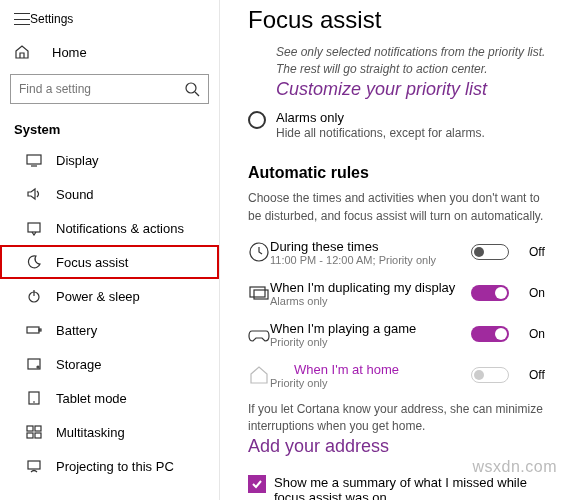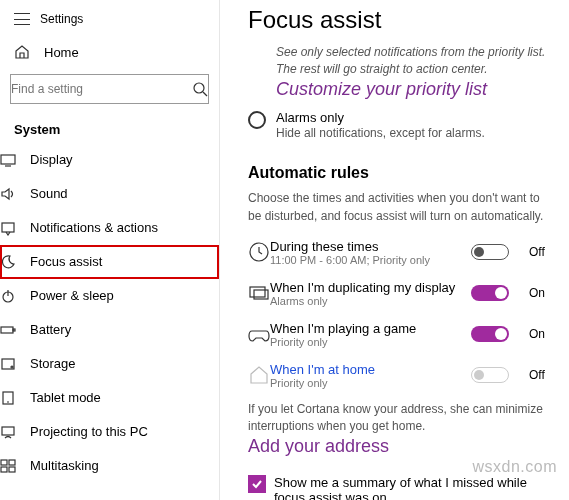--- a/index.html
+++ b/index.html
@@ -16,36 +16,36 @@
 .sidebar {
   width: 220px;
   border-right: 1px solid #e6e6e6;
   padding-top: 8px;
   overflow: hidden;
 }
 .header-row {
   display: flex;
   align-items: center;
   padding: 4px 12px 10px 14px;
-  gap: 10px;
+  gap: 0;
   font-size: 12px;
 }
 .hamburger { width:16px; height:12px; display:flex; flex-direction:column; justify-content:space-between; }
 .hamburger span { display:block; height:1px; background:#333; }
-.home-row { display:flex; align-items:center; gap:14px; padding:8px 14px; font-size:13px; }
+.home-row { display:flex; align-items:center; gap:22px; padding:8px 14px; font-size:13px; }
 .search-wrap { padding: 6px 10px 10px 10px; }
 .search {
   display:flex; align-items:center; justify-content:space-between;
-  border:1px solid #999; height:30px; padding:0 0; font-size:12px;
+  border:1px solid #999; height:30px; padding:0 8px; font-size:12px;
 }
 .search input { border:none; outline:none; font-size:12px; width: 160px; font-family:inherit; color:#555; }
 .section-label { padding:8px 14px 6px 14px; font-size:13px; font-weight:600; }
 .nav-item {
-  display:flex; align-items:flex-start; gap:14px;
-  padding:9px 0; font-size:13px; color:#000;
+  display:flex; align-items:center; gap:14px;
+  padding:9px 26px; font-size:13px; color:#000;
   cursor:default;
 }
 .nav-item.selected { outline:2px solid #d40000; outline-offset:-2px; }
 .icon { width:16px; height:16px; display:flex; align-items:center; justify-content:center; color:#333; flex:0 0 16px; }
 .icon svg { width:16px; height:16px; stroke:#333; stroke-width:1.2; fill:none; }
 .main {
   flex:1; padding:6px 18px 10px 28px; overflow:hidden; position:relative;
 }
 .main h1 { font-size:24px; font-weight:400; margin-bottom:10px; }
 .sub { font-size:12px; color:#555; line-height:1.45; }
@@ -55,21 +55,21 @@
 .radio-label { font-size:13px; }
 .section-title { font-size:16px; font-weight:600; margin-top:22px; margin-bottom:8px; }
 .rule {
   display:flex; align-items:center; gap:0; margin-top:14px;
 }
 .rule .icon { width:22px; height:22px; flex:0 0 22px; }
 .rule .icon svg { width:22px; height:22px; }
 .rule-text { flex:1; }
 .rule-title { font-size:13px; }
 .rule-sub { font-size:11px; color:#777; }
-.rule.disabled .rule-title { color:#1d4ed8; }
+.rule.disabled .rule-title { color:#a21caf;margin-left:24px; }
 .rule.disabled .icon svg { stroke:#bbb; }
 .toggle {
   width:38px; height:16px; border-radius:10px; position:relative; flex:0 0 38px;
 }
 .toggle.off { border:1px solid #555; background:#fff; }
 .toggle.off::after {
   content:""; position:absolute; width:10px; height:10px; border-radius:50%;
   background:#555; top:2px; left:2px;
 }
 .toggle.on { background:#a02a9e; }
@@ -190,36 +190,36 @@
           <svg viewBox="0 0 16 16">
             <rect x="3" y="2" width="10" height="12"></rect>
             <line x1="7" y1="12" x2="9" y2="12"></line>
           </svg>
         </span>
       <span>Tablet mode</span>
     </div>
     <div class="nav-item">
       <span class="icon">
           <svg viewBox="0 0 16 16">
-            <rect x="2" y="3" width="12" height="8"></rect>
-            <path d="M5 14 Q8 11 11 14"></path>
-          </svg>
-        </span>
-      <span>Projecting to this PC</span>
-    </div>
-    <div class="nav-item">
-      <span class="icon">
-          <svg viewBox="0 0 16 16">
             <rect x="1" y="2" width="6" height="5"></rect>
             <rect x="9" y="2" width="6" height="5"></rect>
             <rect x="1" y="9" width="6" height="5"></rect>
             <rect x="9" y="9" width="6" height="5"></rect>
           </svg>
         </span>
       <span>Multitasking</span>
+    </div>
+    <div class="nav-item">
+      <span class="icon">
+          <svg viewBox="0 0 16 16">
+            <rect x="2" y="3" width="12" height="8"></rect>
+            <path d="M5 14 Q8 11 11 14"></path>
+          </svg>
+        </span>
+      <span>Projecting to this PC</span>
     </div>
   </div>
 
   <div class="main">
     <h1>Focus assist</h1>
 
     <div class="priority-block">
       <div class="sub">See only selected notifications from the priority list. The rest will go straight to action center.</div>
       <div class="link">Customize your priority list</div>
     </div>
@@ -237,21 +237,21 @@
 
     <div class="rule">
       <span class="icon">
           <svg viewBox="0 0 22 22">
             <circle cx="11" cy="11" r="9"></circle>
             <path d="M11 6 V11 L14 13"></path>
           </svg>
         </span>
       <div class="rule-text">
         <div class="rule-title">During these times</div>
-        <div class="rule-sub">11:00 PM - 6:00 AM; Priority only</div>
+        <div class="rule-sub">11:00 PM - 12:00 AM; Priority only</div>
       </div>
       <div class="toggle off"></div>
       <div class="toggle-label">Off</div>
     </div>
 
     <div class="rule">
       <span class="icon">
           <svg viewBox="0 0 22 22">
             <rect x="2" y="5" width="15" height="10"></rect>
             <rect x="6" y="8" width="14" height="9"></rect>

